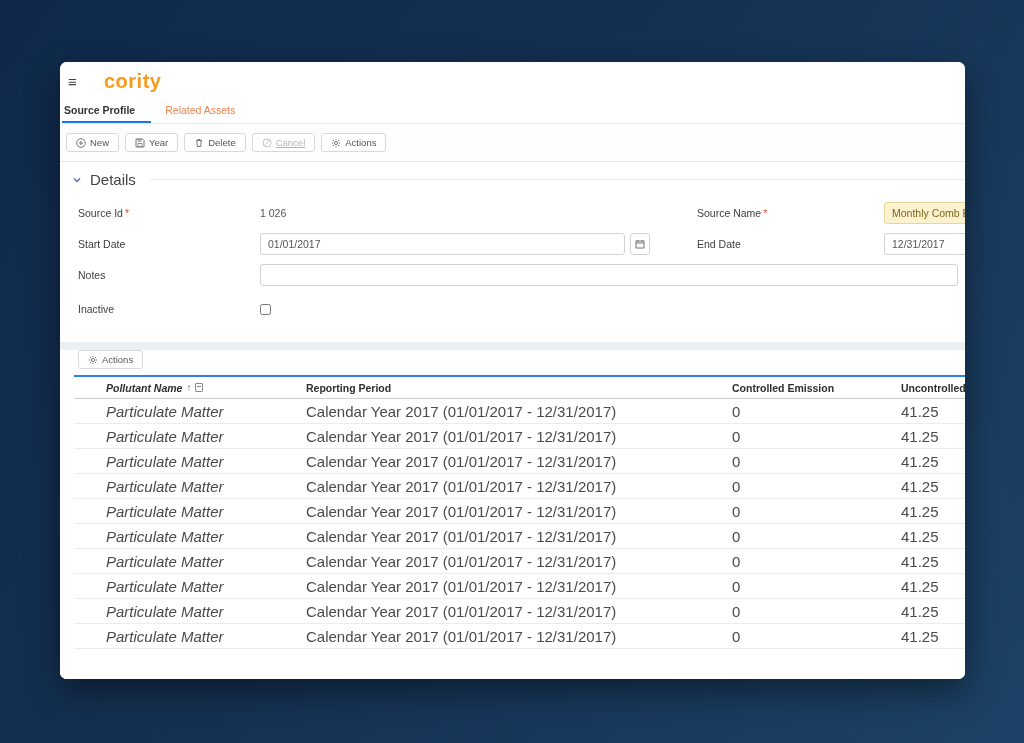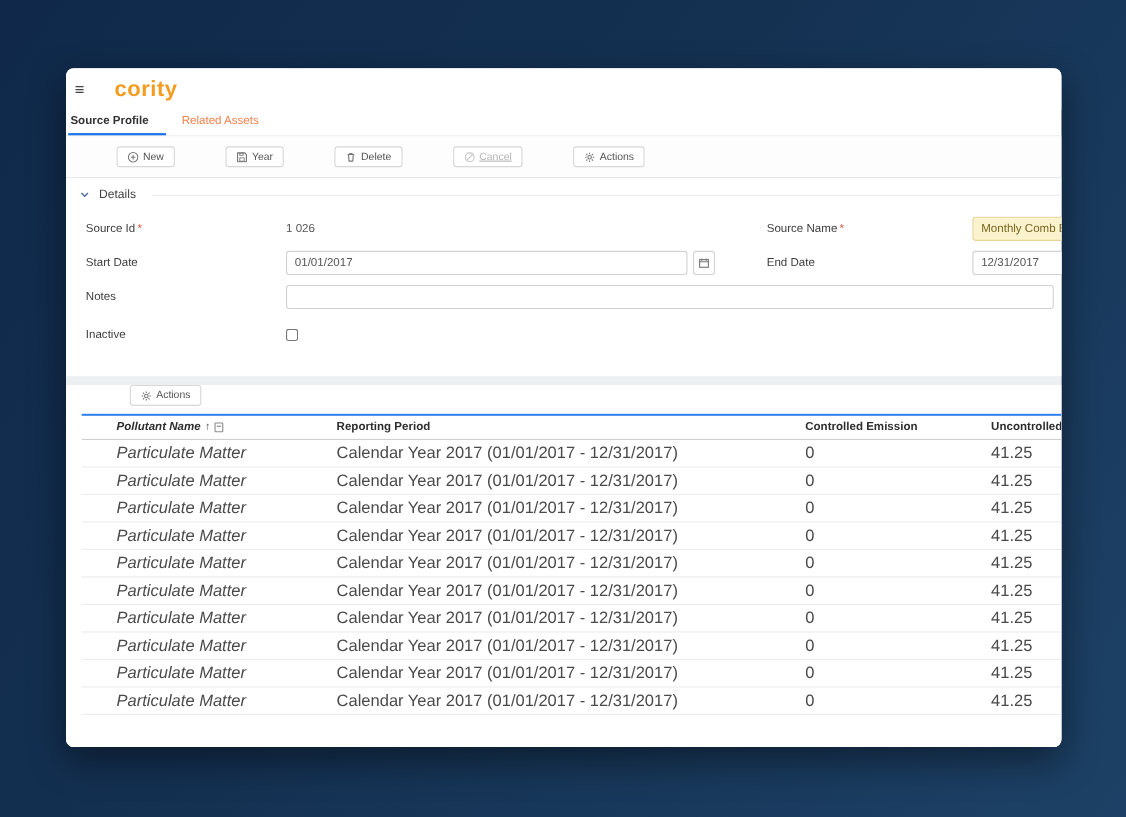--- a/index.html
+++ b/index.html
@@ -23,33 +23,33 @@
   .tab { font-size:10.5px; padding:4px 14px 7px 14px; position:relative; cursor:pointer; white-space:nowrap; }
   .tab:first-child { padding-left:2px; padding-right:16px; }
   .tab.active { color:#333; font-weight:700; }
   .tab.active::after { content:""; position:absolute; left:0; right:0; bottom:0; height:2px; background:#1a73e8; }
   .tab.secondary { color:#f0814e; }
   
   .toolbar { padding:9px 0 9px 6px; border-bottom:1px solid #e6e6e6; display:flex; gap:6px; background:#fdfdfd; }
   .tb-btn {
     display:inline-flex; align-items:center; gap:4px; background:#fff;
     border:1px solid #d8d8d8; border-radius:3px; padding:3px 9px;
-    font-size:9.5px; color:#555; cursor:pointer; font-family:inherit;margin-left:40px;
+    font-size:9.5px; color:#555; cursor:pointer; font-family:inherit;
   }
   .tb-btn .ic { width:10px; height:10px; display:inline-block; color:#777; }
   .tb-btn.disabled { color:#b5b5b5; cursor:default;text-decoration:underline; }
   .tb-btn.disabled .ic { color:#c5c5c5; }
   
   .win-body { background:#edf0f2; height:calc(617px - 96px); }
   .card { background:#fff; position:relative; }
   .card.details { height:180px; }
   .card.emission { height:calc(100% - 188px); margin-top:8px; }
   .sec-header { display:flex; align-items:center; padding:9px 0 4px 12px; position:relative; }
   .sec-header .chev { width:10px; height:10px; margin-right:8px; color:#4a6f9e; flex:0 0 auto; }
-  .sec-title { font-size:11px; color:#444; white-space:nowrap; }
+  .sec-title { font-size:15px; color:#444; white-space:nowrap; }
   .sec-rule { flex:1; height:1px; background:#ededed; margin-left:14px; margin-right:0; }
   .accent { position:absolute; left:0; top:3px; bottom:3px; width:4px; background:#2f80ed; }
   
   .form { position:relative; padding-top:10px; }
   .frow { position:relative; display:flex; align-items:center; min-height:22px; margin-bottom:9px; }
   .flabel { width:200px; padding-left:18px; font-size:10.5px; color:#3d3d3d; flex:0 0 auto; }
   .req { color:#e0533d; margin-left:2px; }
   .fvalue { font-size:10.5px; color:#555; }
   .tinput {
     height:22px; border:1px solid #d2d2d2; border-radius:3px; padding:0 7px;

